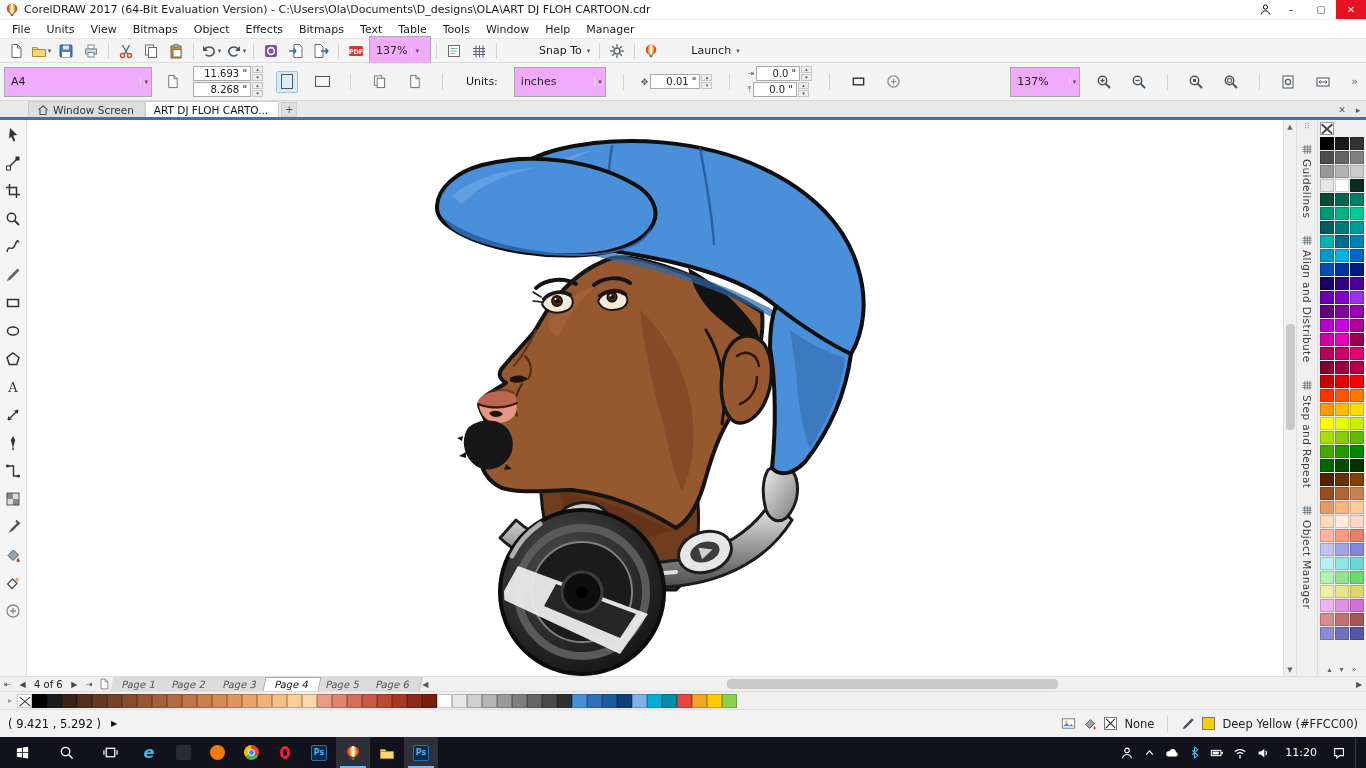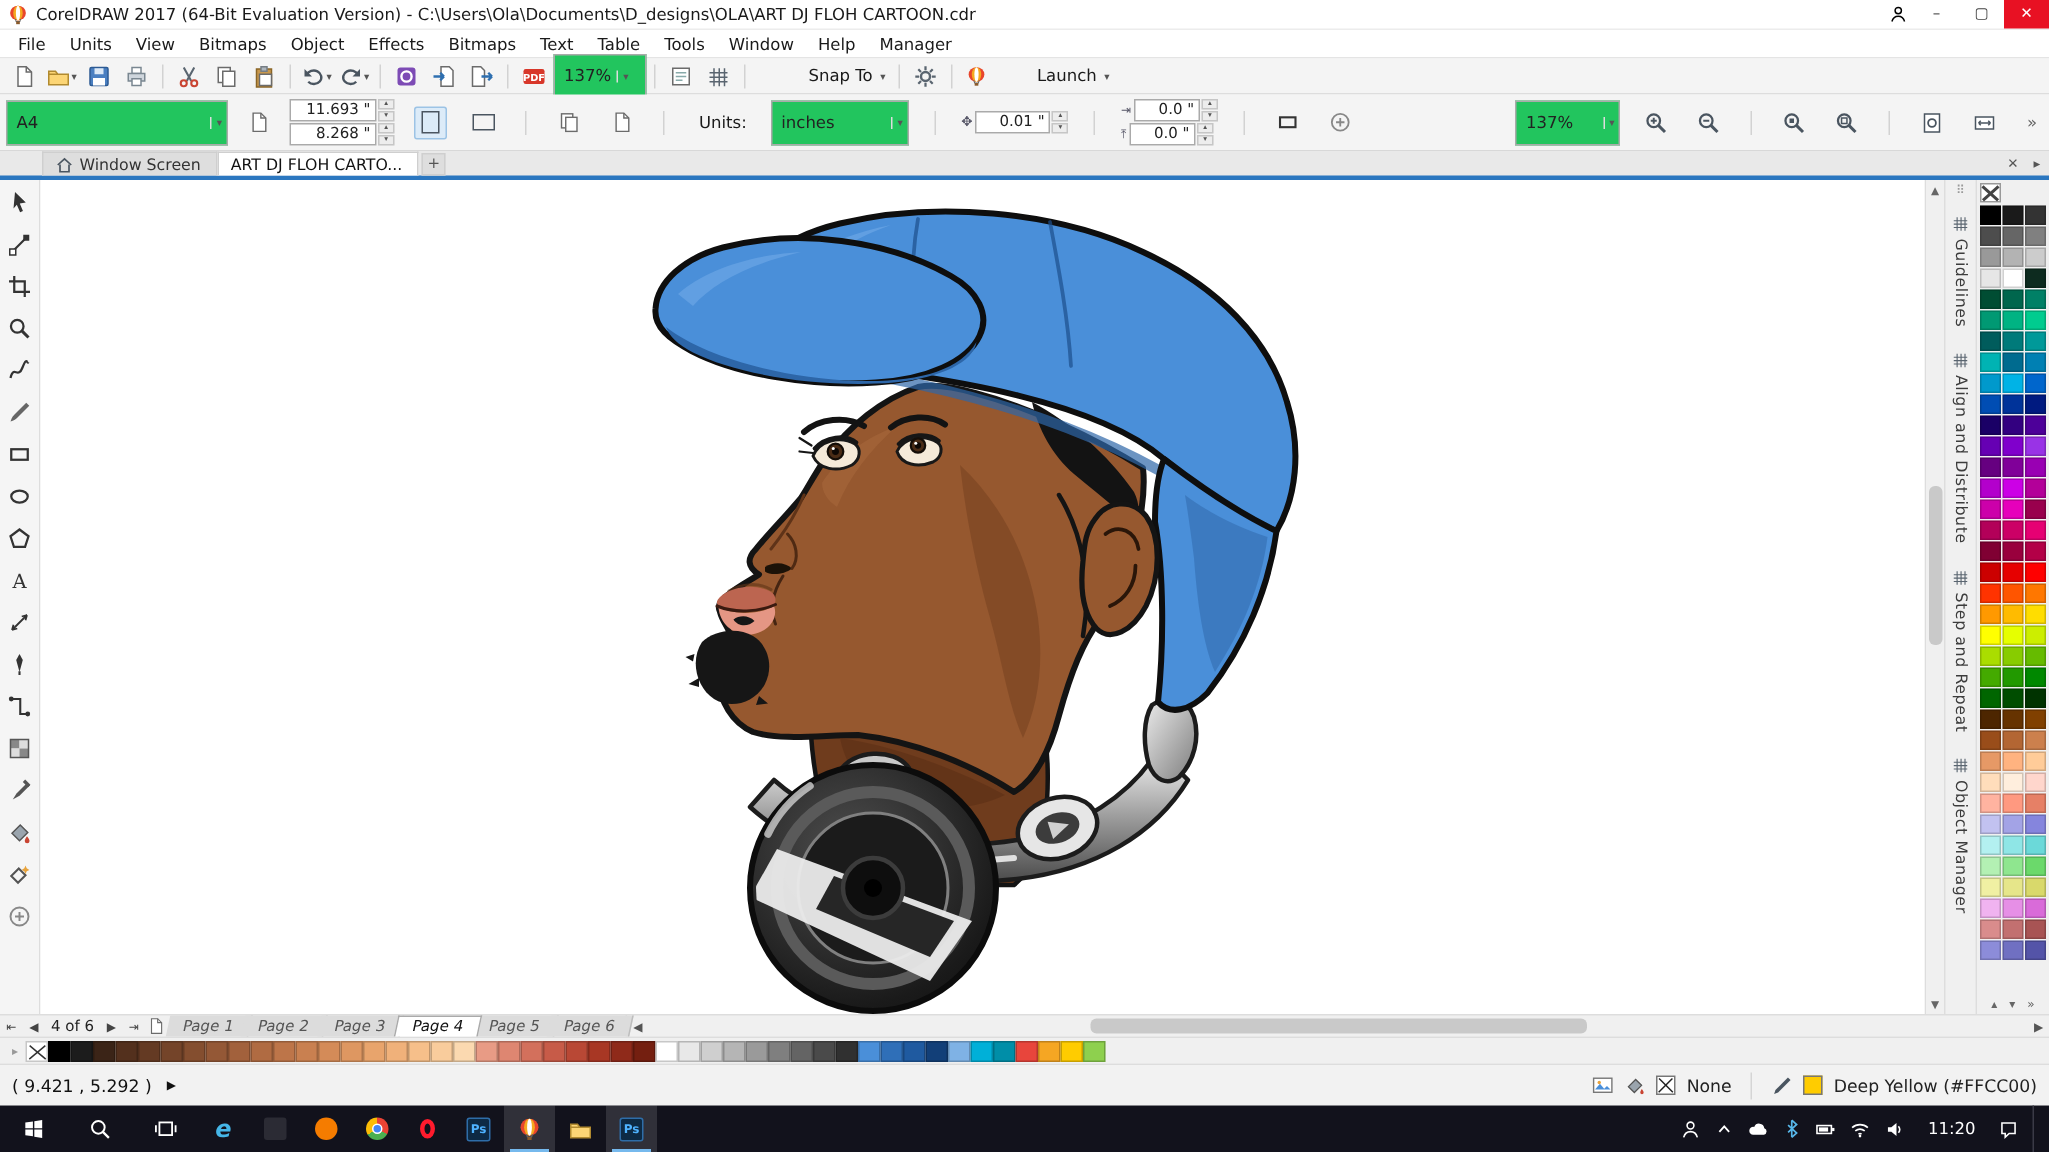--- a/index.html
+++ b/index.html
@@ -23,21 +23,21 @@
   .menubar { height:19px; background:#fff; display:flex; align-items:center; padding-left:4px;
              border-bottom:1px solid #e4e4e4; }
   .menu-item { padding:2px 8px; color:#1a1a1a; cursor:default; }
 
   
   .stdbar { height:24px; background:#f4f4f4; display:flex; align-items:center; gap:1px;
             padding:0 4px; border-bottom:1px solid #ddd; }
   .tbtn { width:24px; height:21px; display:flex; align-items:center; justify-content:center; border-radius:2px; }
   .drop { font-size:7px; color:#555; margin-left:1px; }
   .sep { width:1px; height:16px; background:#d2d2d2; margin:0 4px; flex-shrink:0; }
-  .combo { border:1px solid #aaa; background:#22c55e; height:30px; display:flex; align-items:center;
+  .combo { border:1px solid #aaa; background:#f0abfc; height:30px; display:flex; align-items:center;
            padding:0 3px 0 6px; gap:4px; }
   .combo .caret { font-size:7px; color:#555; border-left:1px solid #ddd; padding-left:3px; }
   .tlabel { padding:0 4px; color:#1a1a1a;margin-left:29px; }
 
   .propbar { height:38px; background:#f4f4f4; display:flex; align-items:center; gap:13px;
              padding:0 4px; border-bottom:1px solid #d8d8d8; }
   .numfield { display:flex; align-items:center; border:1px solid #aaa; background:#fff; height:15px;
               width:58px; padding:0 3px; font-size:10px; justify-content:flex-end; }
   .spincol { display:flex; flex-direction:column; gap:1px; margin-left:1px; }
   .spin { width:11px; height:7px; background:#ededed; border:1px solid #c6c6c6; font-size:5px;

